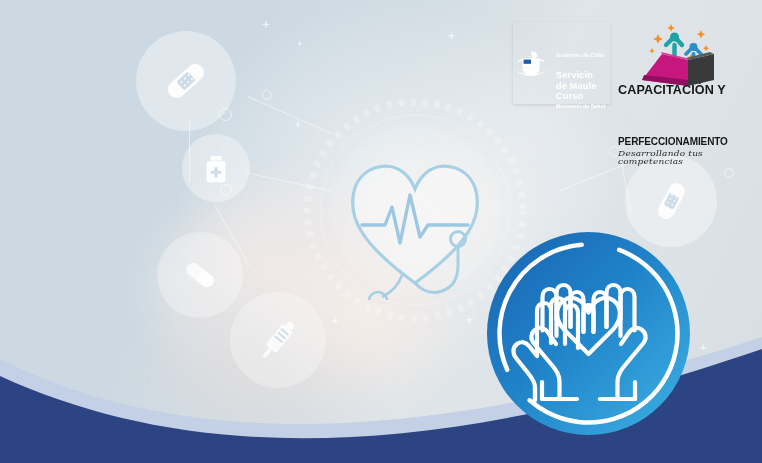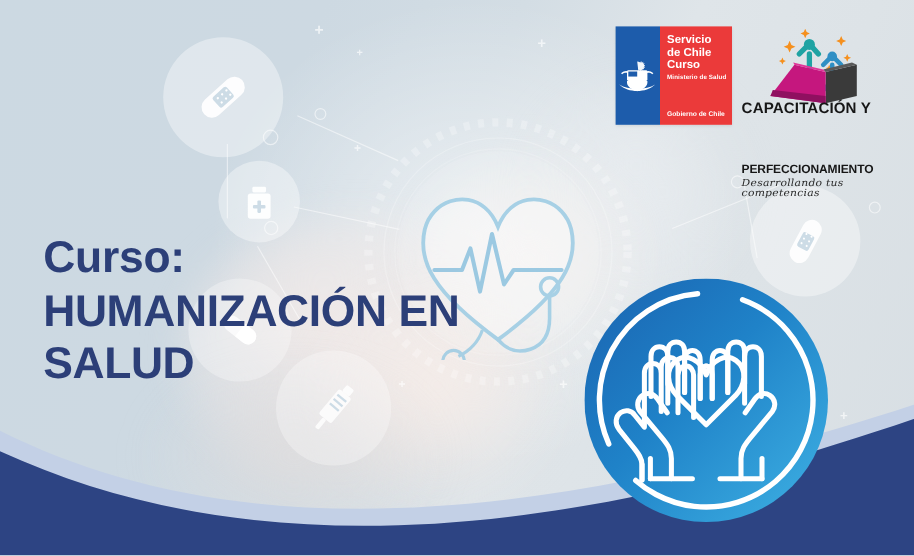--- a/index.html
+++ b/index.html
@@ -41,21 +41,21 @@
 
   
   #title-block{position:absolute;left:36px;top:196px;width:430px;color:#2c3f78;}
   #curso{font-size:37px;font-weight:700;letter-spacing:-.2px;line-height:1.02;}
   #course-name{font-size:37px;font-weight:700;letter-spacing:-.3px;line-height:1.18;margin-top:4px;text-transform:uppercase;}
 
   
   #badge{position:absolute;left:487px;top:232px;width:203px;height:203px;}
 
   
-  #logo-govt{position:absolute;left:513px;top:22px;width:97px;height:82px;display:flex;box-shadow:0 1px 3px rgba(0,0,0,.12);}
+  #logo-govt{position:absolute;left:513px;top:22px;width:97px;height:82px;display:flex;box-shadow:0 1px 3px rgba(0,0,0,.12);align-items:center;}
   #govt-left{width:38%;background:#1d5cab;position:relative;}
   #govt-right{width:62%;background:#eb3a3a;position:relative;}
   #govt-text{position:absolute;left:6px;top:7px;color:#fff;line-height:1.12;}
   #govt-text .l{font-size:9.5px;font-weight:700;display:block;}
   #govt-sub{font-size:5.2px;font-weight:700;display:block;margin-top:2px;letter-spacing:.1px;}
   #govt-chile{position:absolute;left:6px;bottom:5px;color:#fff;font-size:5.6px;font-weight:700;}
   #coat{position:absolute;left:50%;top:50%;transform:translate(-50%,-50%);}
 
   #logo-cap{position:absolute;left:618px;top:18px;width:140px;height:110px;}
   #cap-title{position:absolute;left:0;top:66px;width:140px;text-align:left;color:#161616;font-weight:700;line-height:1.0;}
@@ -179,24 +179,20 @@
   <div class="plus" style="left:332px;top:316px;font-size:10px;">+</div>
   <div class="plus" style="left:448px;top:30px;font-size:12px;">+</div>
   <div class="plus" style="left:466px;top:314px;font-size:12px;">+</div>
   <div class="plus" style="left:700px;top:342px;font-size:11px;">+</div>
 
   <svg class="waves" viewBox="0 0 762 140" preserveAspectRatio="none">
     <path d="M0,36 C180,126 420,126 762,14 L762,140 L0,140 Z" fill="#c3d0e6"></path>
     <path d="M0,53 C190,140 430,140 762,26 L762,140 L0,140 Z" fill="#2d4483"></path>
   </svg>
 
-  <div id="title-block">
-    <div id="curso">Curso:</div>
-    <div id="course-name">HUMANIZACIÓN EN SALUD</div>
-  </div>
 
   <svg id="badge" viewBox="0 0 203 203">
     <defs>
       <linearGradient id="bg1" x1="0" y1="0" x2="1" y2="1">
         <stop offset="0%" stop-color="#1a63b0"></stop>
         <stop offset="45%" stop-color="#1f82c8"></stop>
         <stop offset="100%" stop-color="#3fb2e4"></stop>
       </linearGradient>
     </defs>
     <circle cx="101.5" cy="101.5" r="101.5" fill="url(#bg1)"></circle>
@@ -251,21 +247,21 @@
           <path d="M2 22.5 c4 2.6 9 3.6 15 3.6 s11 -1 15 -3.6 c-4 3.8 -9.4 5.4 -15 5.4 S6 26.3 2 22.5z"></path>
         </g>
         <g fill="#1d5cab">
           <rect x="9.6" y="11.6" width="7.4" height="4.2"></rect>
         </g>
       </svg>
     </div>
     <div id="govt-right">
       <div id="govt-text">
         <span class="l">Servicio</span>
-        <span class="l">de Chile</span>
+        <span class="l">de Maule</span>
         <span class="l">Curso</span>
         <span id="govt-sub">Ministerio de Salud</span>
       </div>
       <div id="govt-chile">Gobierno de Chile</div>
     </div>
   </div>
 
   <div id="logo-cap">
     <svg width="140" height="70" viewBox="0 0 140 70">
 

